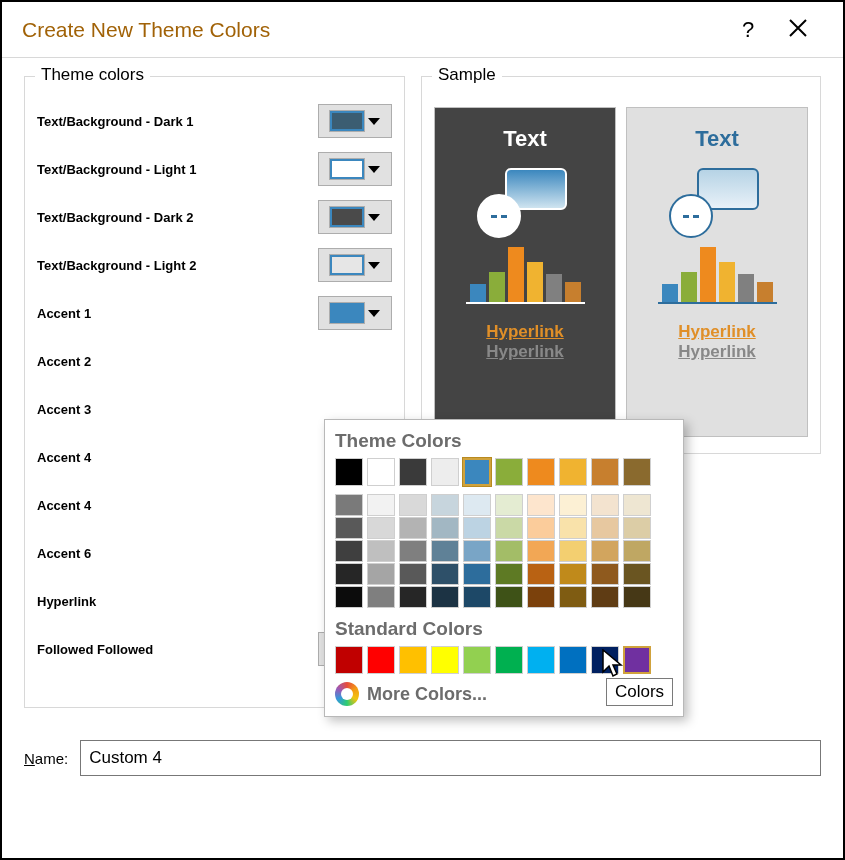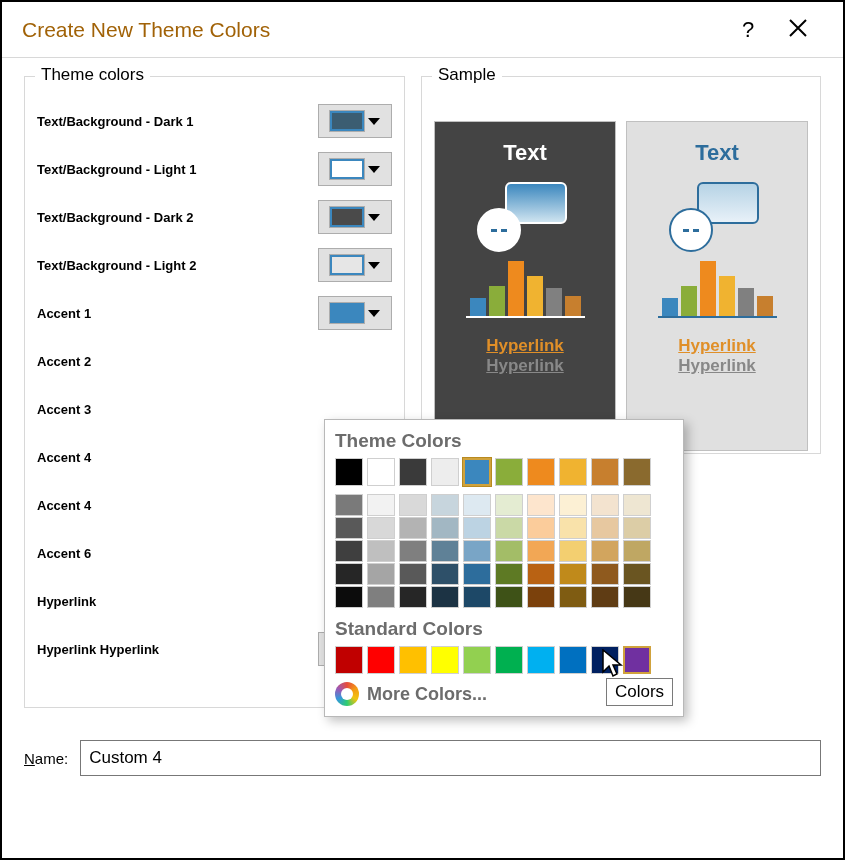--- a/index.html
+++ b/index.html
@@ -80,21 +80,21 @@
   height: 20px;
   border: 2px solid #3b87be;
   outline: 1px solid #adadad;
 }
 .arrow-down {
   width: 0; height: 0;
   border-left: 6px solid transparent;
   border-right: 6px solid transparent;
   border-top: 7px solid #000;
 }
-.sample-panels { display: flex; gap: 10px; margin-top: 28px; }
+.sample-panels { display: flex; gap: 10px; margin-top: 14px; }
 .panel {
   width: 182px; height: 330px;
   border: 1px solid #c0c0c0;
   display: flex; flex-direction: column; align-items: center;
   padding-top: 18px;
 }
 .panel.dark { background: #444; }
 .panel.light { background: #e0e0e0; }
 .panel .ptext { font-size: 22px; font-weight: 700; margin-bottom: 12px; }
 .panel.dark .ptext { color: #fff; }
@@ -238,21 +238,21 @@
             <div class="color-row">
               <div class="lbl">Accent 4</div>
             </div>
             <div class="color-row">
               <div class="lbl">Accent 6</div>
             </div>
             <div class="color-row">
               <div class="lbl">Hyperlink</div>
             </div>
             <div class="color-row">
-              <div class="lbl">Hyperlink Hyperlink</div>
+              <div class="lbl">Followed Followed</div>
               <div class="swatch-btn">
                 <div class="swatch" style="background: rgb(154, 154, 154);"></div>
                 <div class="arrow-down"></div>
               </div>
             </div>
           </div>
       </div>
 
       <div class="group sample-group">
         <div class="group-label">Sample</div>

